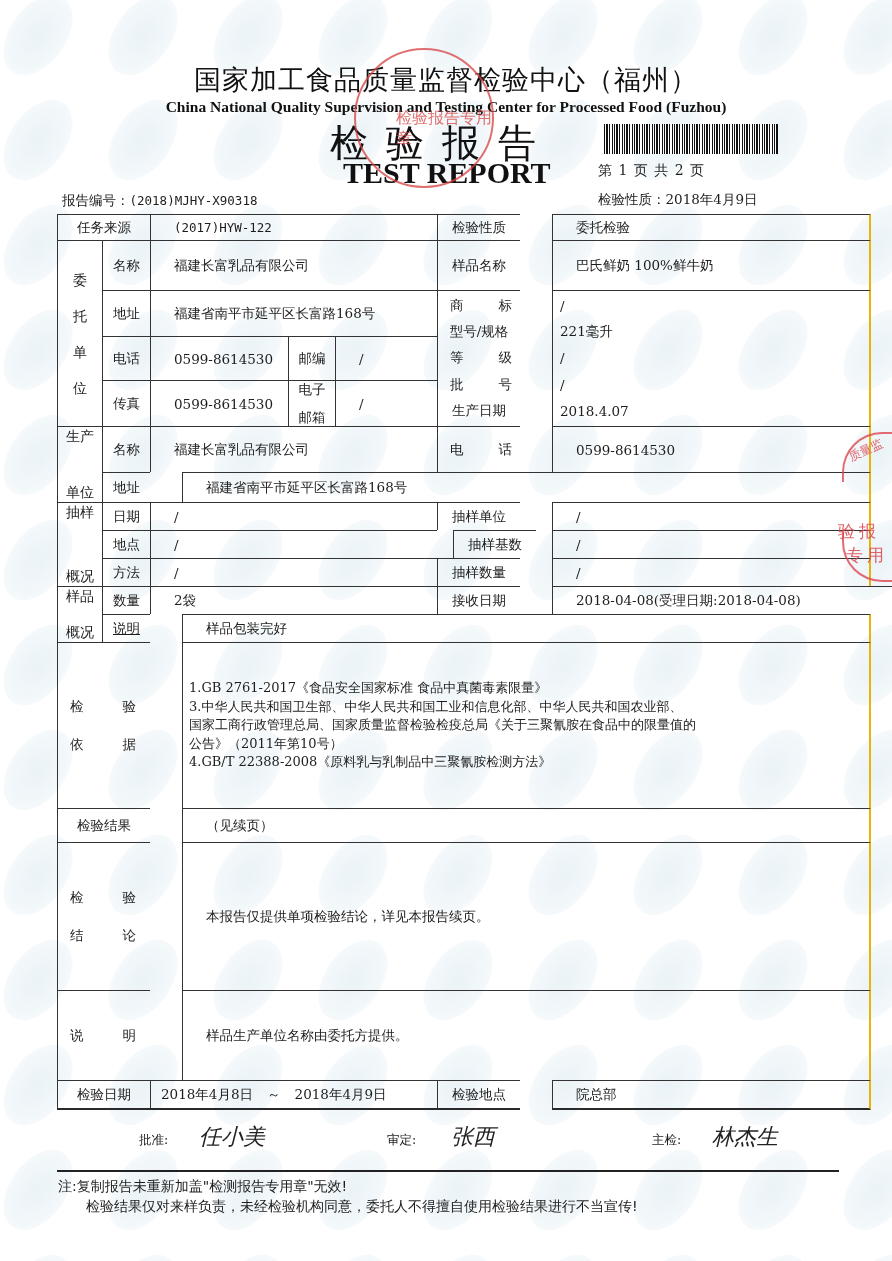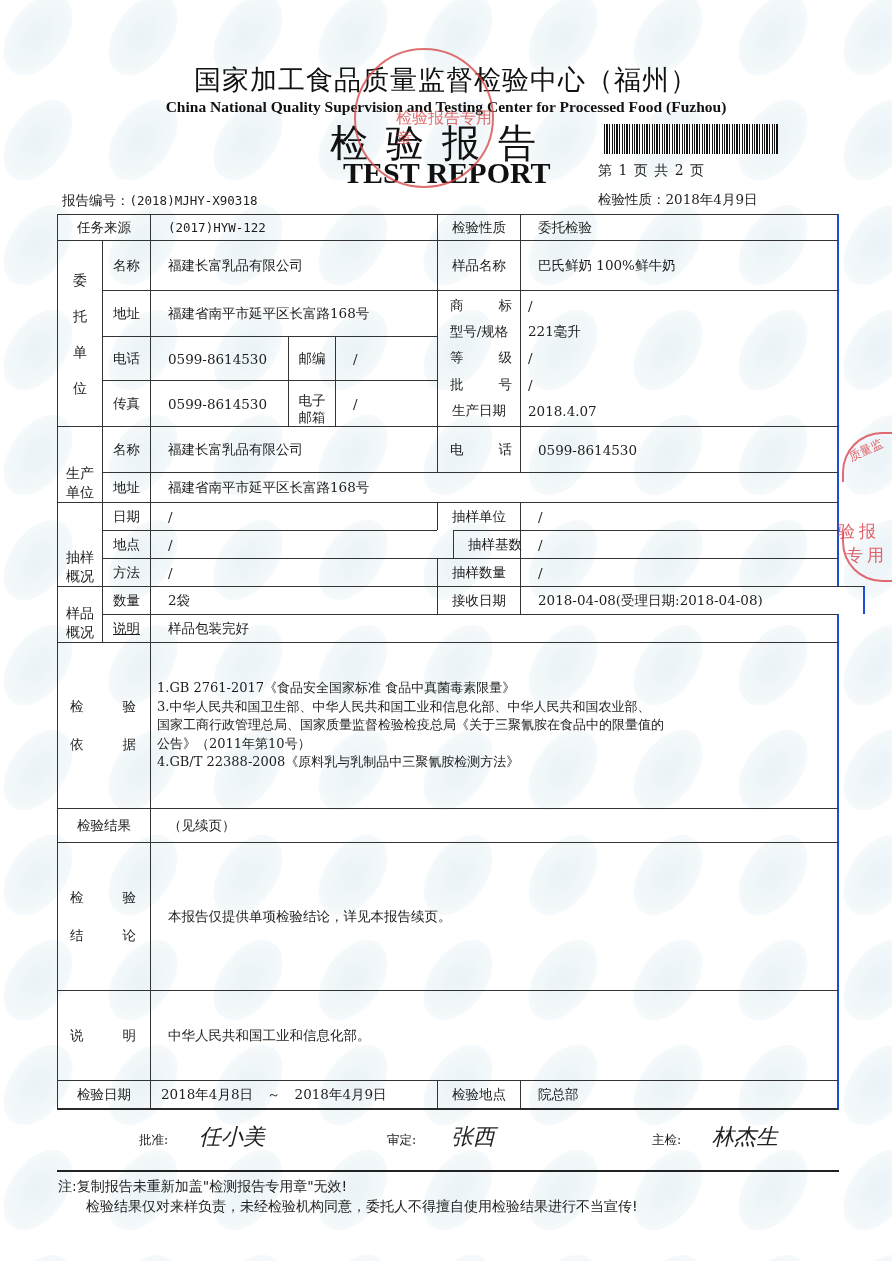--- a/index.html
+++ b/index.html
@@ -29,26 +29,26 @@
         border: 2px solid rgba(214,64,64,0.75); z-index: 3; pointer-events: none; }
   .stamp-top .s-text { position: absolute; color: rgba(214,64,64,0.75); font-family: "DejaVu Sans", sans-serif; font-size: 15px; }
   .stamp-side { position: absolute; left: 834px; top: 432px; width: 70px; height: 150px; z-index: 3; pointer-events: none; }
   .stamp-side .arc1 { position: absolute; left: 8px; top: 0; width: 80px; height: 50px; border-top: 2px solid rgba(220,70,80,0.8); border-left: 2px solid rgba(220,70,80,0.8); border-radius: 40px 0 0 0; }
   .stamp-side .arc2 { position: absolute; left: 8px; top: 100px; width: 80px; height: 50px; border-bottom: 2px solid rgba(220,70,80,0.8); border-left: 2px solid rgba(220,70,80,0.8); border-radius: 0 0 0 40px; }
   .stamp-side .t { position: absolute; color: rgba(220,70,80,0.85); font-family: "DejaVu Sans", sans-serif; }
 
   .tbl { position: absolute; left: 57px; top: 214px; width: 782px; z-index: 1; }
   .cell { position: absolute; border-left: 1.5px solid #333; border-top: 1.5px solid #333; font-size: 13.5px;
           display: flex; align-items: center; background: transparent; }
-  .cell.r { border-right: 2px solid #1d4ed8; }
+  .cell.r { border-right: 2px solid #eab308; margin-left: 32px; }
   .cell.b { border-bottom: 2px solid #2a2a2a; }
   .cell.center { justify-content: center; text-align: center; }
-  .cell.pad { padding-left: 17px; }
+  .cell.pad { padding-left: 23px; }
   .lbl-v { flex-direction: column; justify-content: center; line-height: 36px; font-size: 14px; }
-  .lbl-2 { flex-direction: column; justify-content: flex-end; line-height: 17px; font-size: 13.5px; }
+  .lbl-2 { flex-direction: column; justify-content: space-between; line-height: 17px; font-size: 13.5px; }
   .spread { display: flex; justify-content: space-between; width: 100%; padding: 0 8px 0 12px; }
   .stack { flex-direction: column; align-items: stretch; justify-content: space-around; padding: 2px 0; }
   .stack > div { display: flex; align-items: center; height: 22px; }
   .basis-list { flex-direction: column; align-items: flex-start; justify-content: center; padding-left: 6px; font-size: 13px; line-height: 18.5px; text-align: center; }
   .basis-list div { white-space: nowrap; }
 
   .signatures { position: absolute; left: 57px; top: 1112px; width: 782px; height: 56px; z-index: 2; font-size: 12.5px; }
   .sig-label { position: absolute; top: 20px; }
   .sig-hand { position: absolute; top: 10px; font-family: "DejaVu Serif", serif; font-style: italic; font-size: 22px; color: #222; }
   .footer-rule { position: absolute; left: 57px; top: 1170px; width: 782px; height: 0; border-top: 2.5px solid #222; z-index: 2; }
@@ -343,21 +343,21 @@
     </div>
   </div>
   <div class="cell pad r" style="left:93px;top:628px;width:689px;height:148px;">本报告仅提供单项检验结论，详见本报告续页。</div>
 
   <div class="cell" style="left:0;top:776px;width:93px;height:90px;">
     <div class="spread" style="padding:0 14px 0 12px;">
         <span>说</span>
         <span>明</span>
       </div>
   </div>
-  <div class="cell pad r" style="left:93px;top:776px;width:689px;height:90px;">中华人民共和国工业和信息化部。</div>
+  <div class="cell pad r" style="left:93px;top:776px;width:689px;height:90px;">样品生产单位名称由委托方提供。</div>
 
   <div class="cell center b" style="left:0;top:866px;width:93px;height:30px;">检验日期</div>
   <div class="cell b" style="left:93px;top:866px;width:287px;height:30px;padding-left:10px;gap:14px;">
     <span>2018年4月8日</span>
     <span>～</span>
     <span>2018年4月9日</span>
   </div>
   <div class="cell center b" style="left:380px;top:866px;width:83px;height:30px;">检验地点</div>
   <div class="cell pad r b" style="left:463px;top:866px;width:319px;height:30px;">院总部</div>
 </div>

